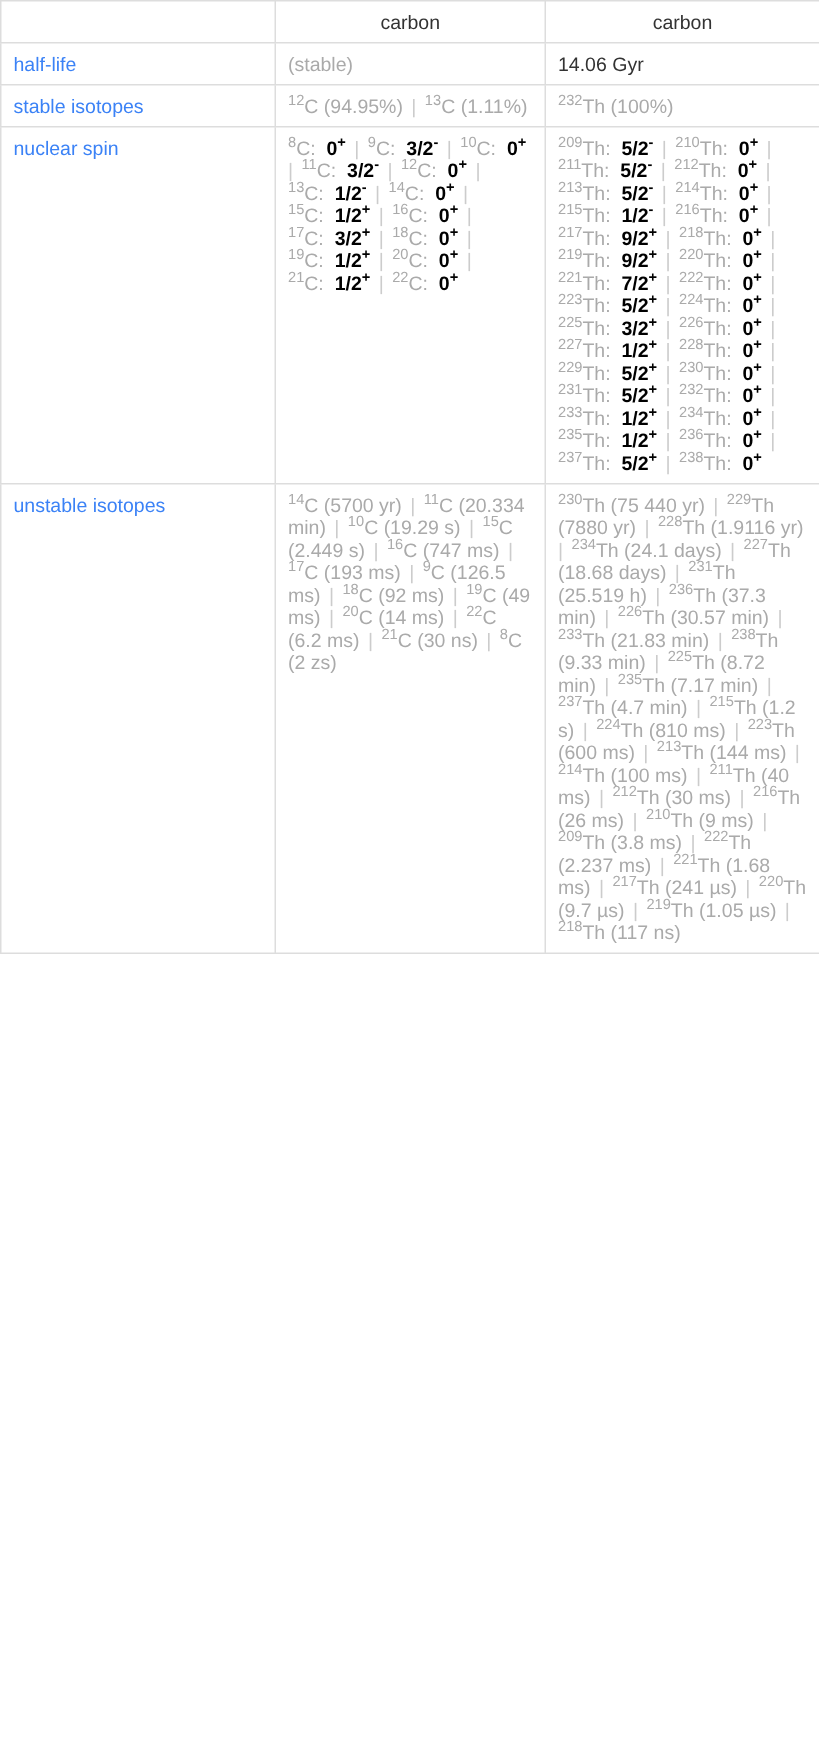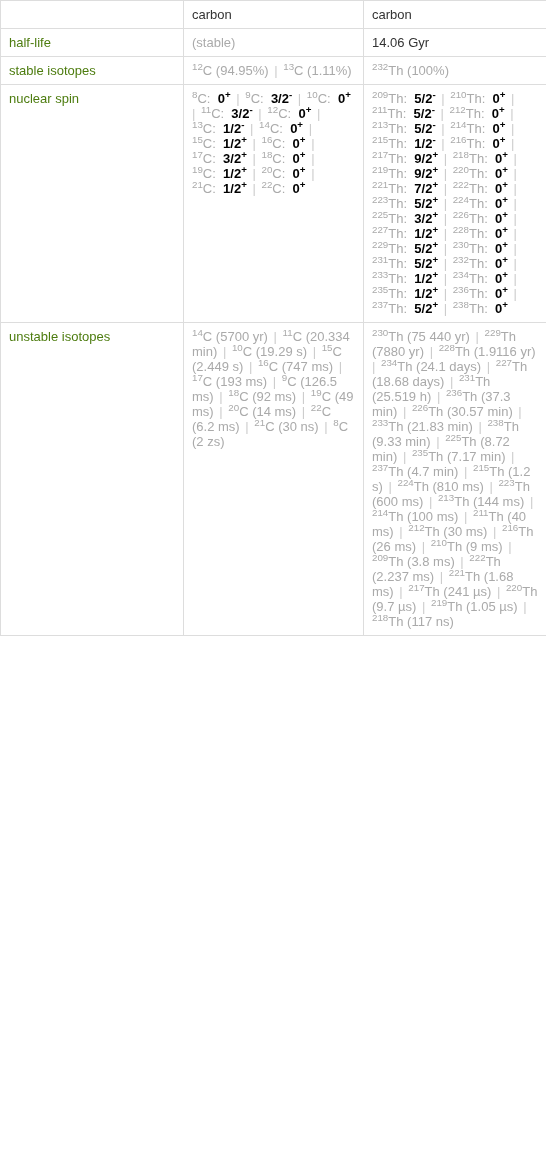--- a/index.html
+++ b/index.html
@@ -21,24 +21,25 @@
   col.c2 { width: 183px; }
   td, th {
     border: 1px solid #ddd;
     padding: 6px 8px;
     vertical-align: top;
     text-align: left;
     font-weight: normal;
     word-wrap: break-word;
   }
   th.colhead {
+    text-align: center;
     color: #333;
   }
   .muted { color: #aaa; }
-  .rowhead { color: #4d7c0f; }
+  .rowhead { color: #3b82f6; }
   sup { font-size: 0.75em; line-height: 0; }
   .sep { color: #ccc; padding: 0 2px; }
   .iso, .spin, .uiso { display: inline; }
   .bold { font-weight: bold; color: #000; }
 </style>
 </head>
 <body>
 
 <table>
   <colgroup>

